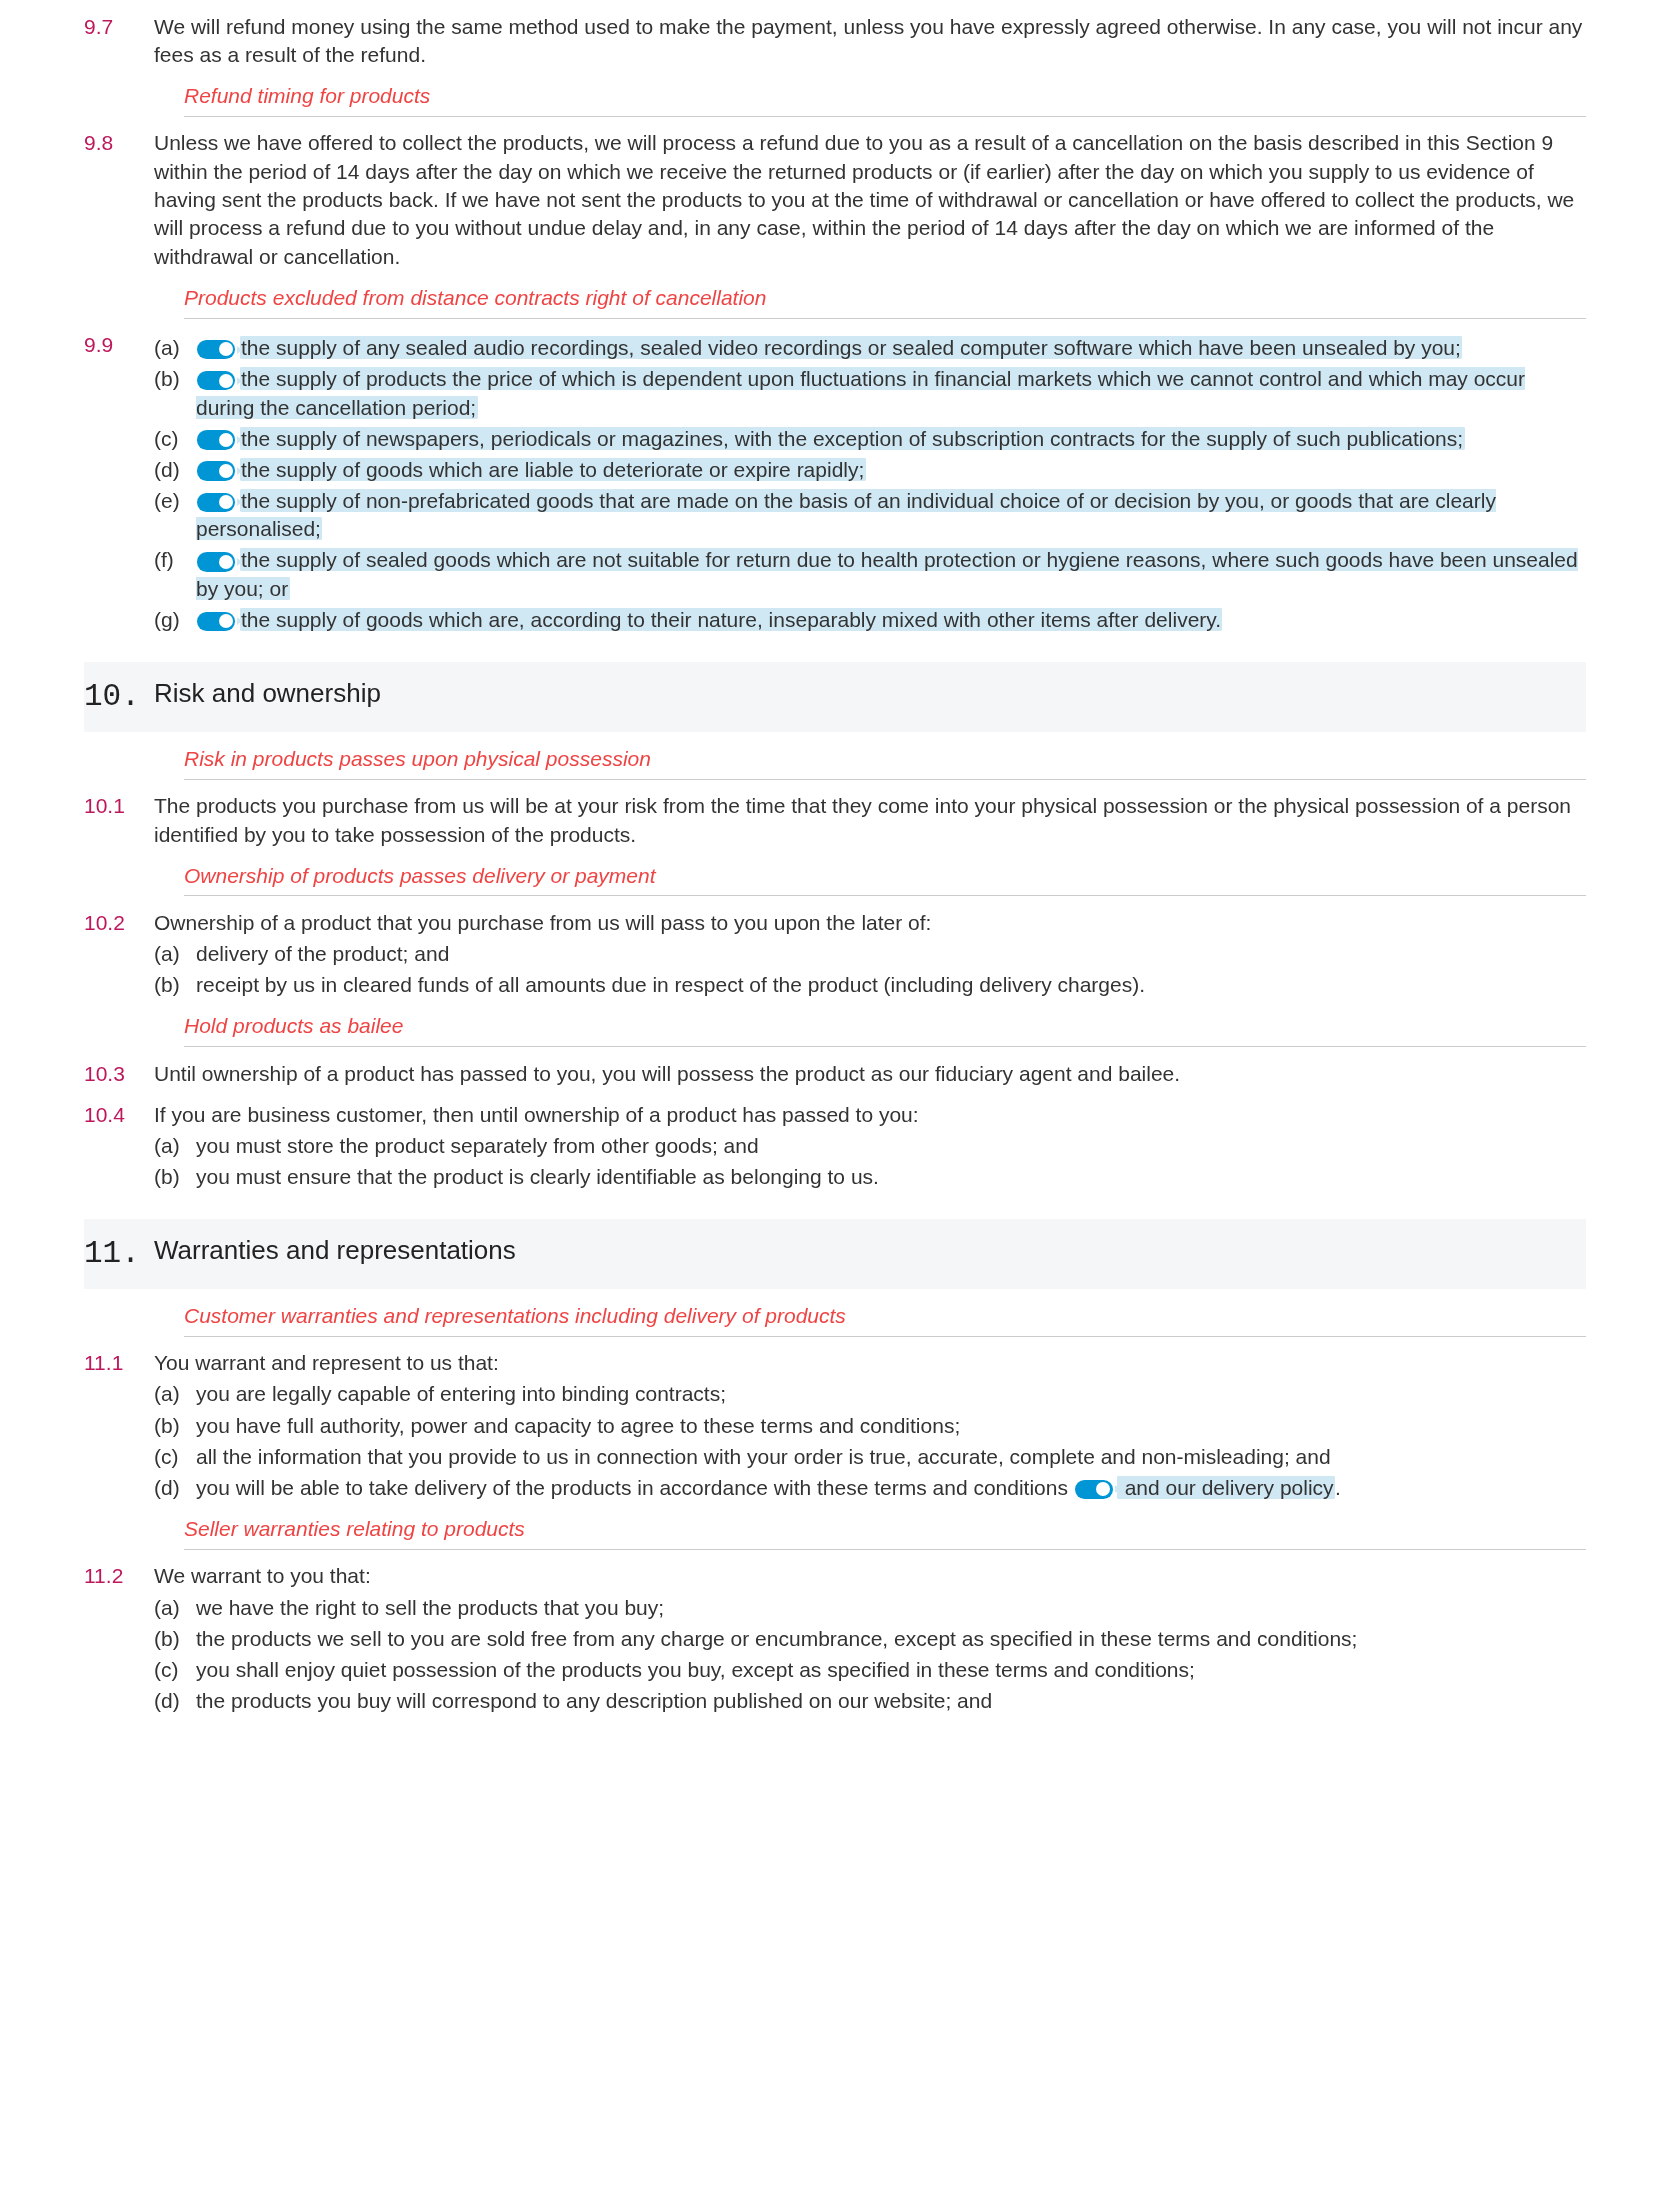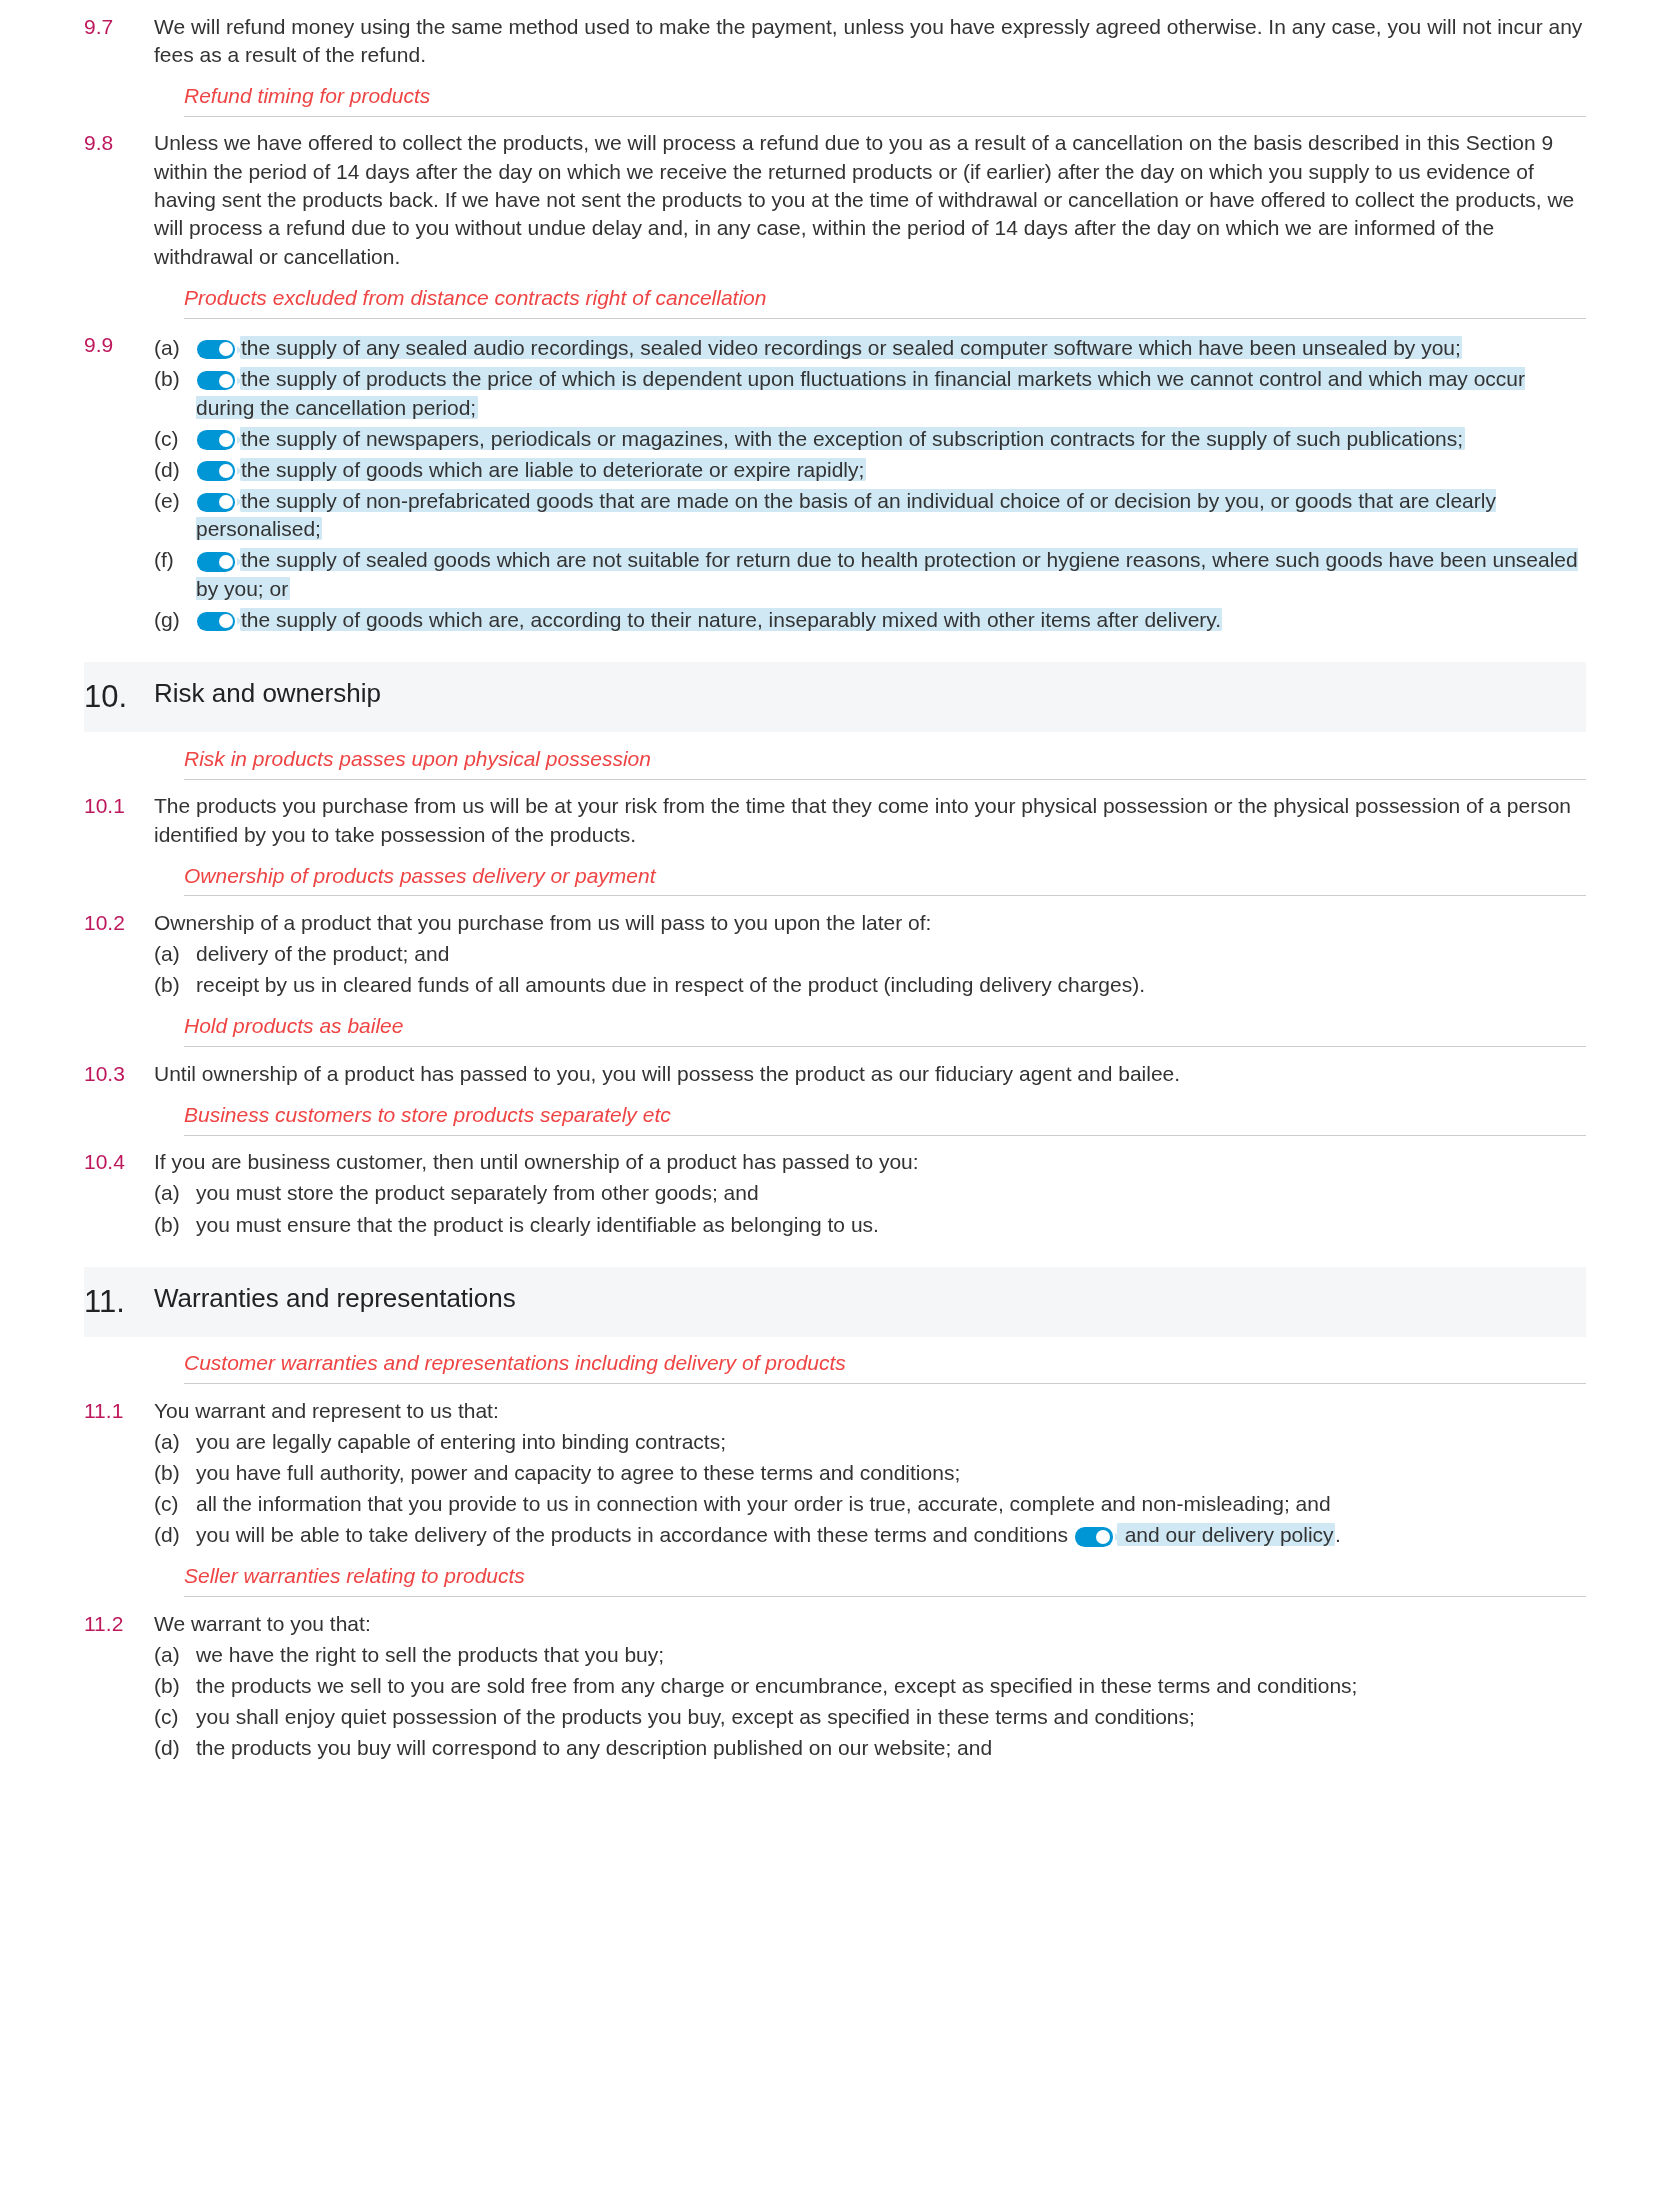--- a/index.html
+++ b/index.html
@@ -44,20 +44,21 @@
     background: #f4f6f7;
     margin-top: 28px;
     padding: 14px 0;
   }
   .section-num {
     width: 70px;
     flex: 0 0 70px;
     font-size: 31px;
     font-weight: 500;
     color: #222;
+    font-family: Liberation Mono, monospace;
   }
   .section-title {
     flex: 1;
     font-size: 26px;
     font-weight: 500;
     color: #222;
   }
   .sublist {
     margin-top: 2.8px;
   }
@@ -206,23 +207,20 @@
 
   <div class="sub-caption">
     <div class="sub-caption-body">Hold products as bailee</div>
   </div>
 
   <div class="clause">
     <div class="clause-num">10.3</div>
     <div class="clause-body">Until ownership of a product has passed to you, you will possess the product as our fiduciary agent and bailee.</div>
   </div>
 
-  <div class="sub-caption">
-    <div class="sub-caption-body">Business customers to store products separately etc</div>
-  </div>
 
   <div class="clause">
     <div class="clause-num">10.4</div>
     <div class="clause-body">
       <div>If you are business customer, then until ownership of a product has passed to you:</div>
       <div class="sublist" id="list-10-4">
           <div class="sub-item">
             <div class="sub-letter">(a)</div>
             <div class="sub-text">you must store the product separately from other goods; and</div>
           </div>

